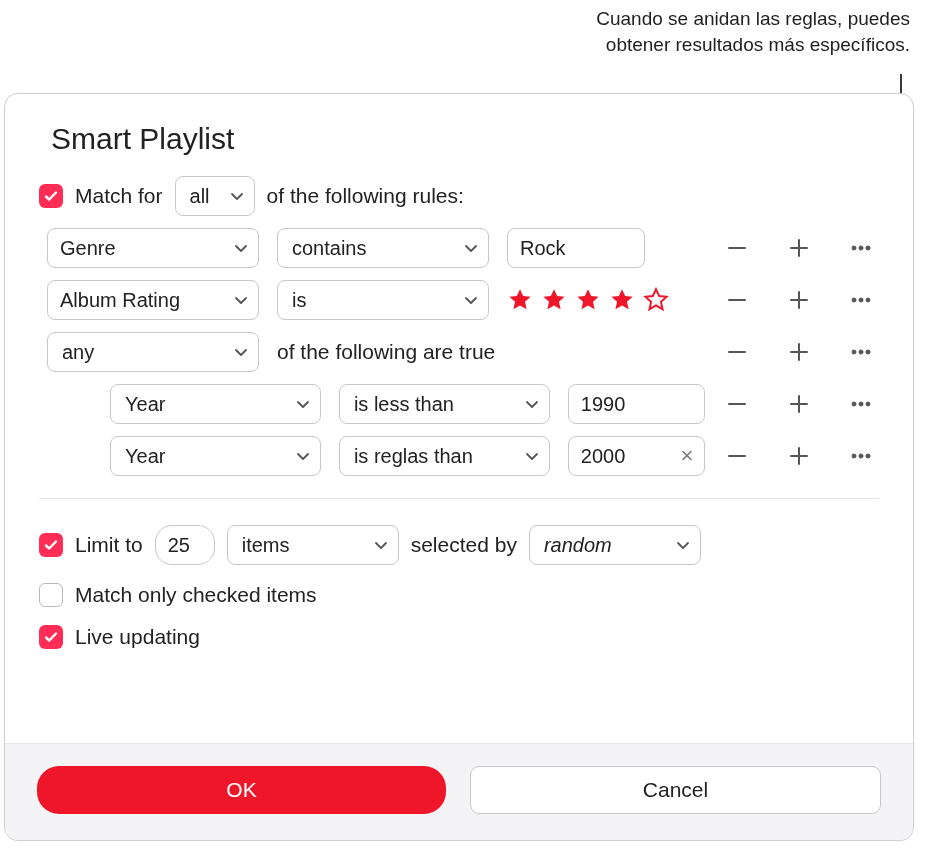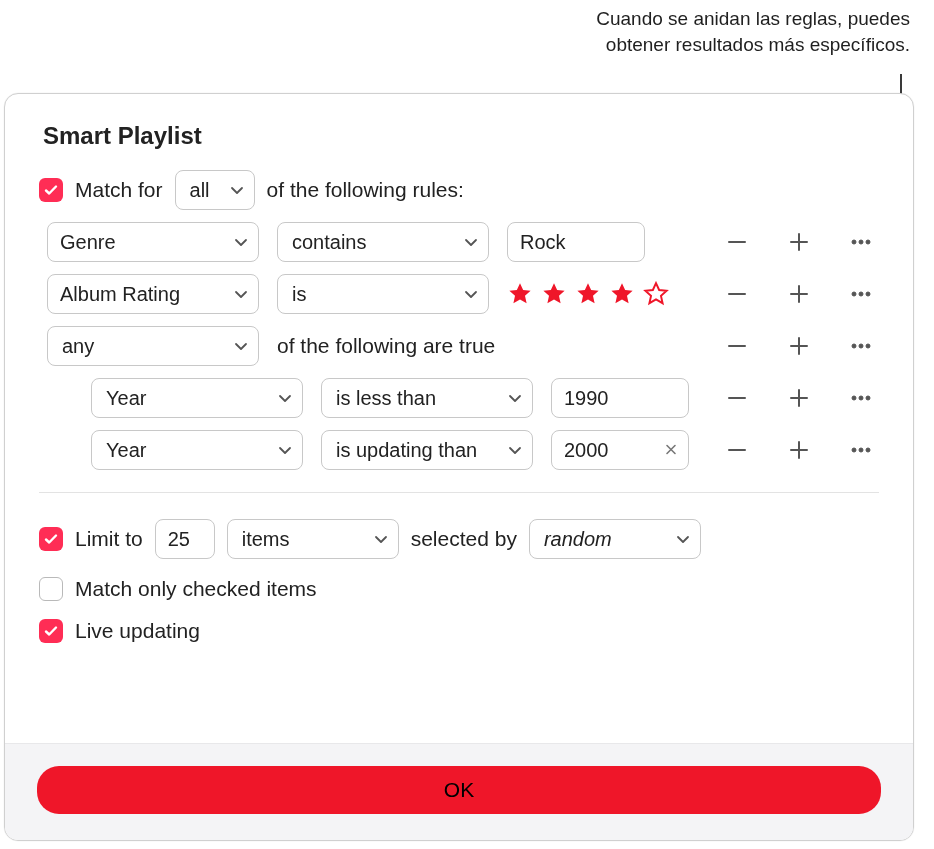--- a/index.html
+++ b/index.html
@@ -62,23 +62,23 @@
     overflow: hidden;
     box-shadow: 0 0 0 0.5px rgba(0,0,0,0.04);
     display: flex;
     flex-direction: column;
   }
   .dialog-body {
     padding: 28px 34px 10px 34px;
     flex: 1 1 auto;
   }
   .title {
-    font-size: 24px;
-    font-weight: 700;
-    margin: 0 0 20px 4px;
+    font-size: 30px;
+    font-weight: 400;
+    margin: 0 0 20px 12px;
   }
 
   
   .match-row, .opt-row {
     display: flex;
     align-items: center;
     gap: 12px;
     font-size: 21px;
     margin-bottom: 12px;
   }
@@ -122,40 +122,40 @@
     position: absolute;
     right: 10px;
     top: 50%;
     transform: translateY(-50%);
     width: 14px; height: 14px;
     color: #555;
   }
   .select.sm { width: 80px; padding-right: 30px; }
   .select.w-attr   { width: 212px; padding-left: 12px; }
   .select.w-op     { width: 212px; }
-  .select.w-attr-n { width: 212px; }
+  .select.w-attr-n { width: 212px; margin-left: 19px; }
   .select.w-op-n   { width: 212px; }
   .select.w-any    { width: 212px; }
   .select.w-units  { width: 172px; }
   .select.w-rand   { width: 172px; font-style: italic; }
 
   
   .input {
     position: relative;
     height: 40px;
     border: 1px solid var(--border);
     border-radius: 8px;
     background: #fff;
     padding: 0 12px;
     font-size: 20px;
     display: inline-flex;
     align-items: center;
   }
   .input.w-val { width: 138px; }
-  .input.w-num { width: 60px; text-align: left; }
+  .input.w-num { width: 60px; text-align: left; border-radius: 17px; }
   .input .clear {
     position: absolute;
     right: 10px; top: 50%; transform: translateY(-50%);
     color: #777;
   }
 
   
   .row-actions {
     margin-left: auto;
     display: flex;
@@ -195,21 +195,21 @@
   }
   .btn {
     flex: 1 1 0;
     height: 48px;
     border-radius: 9px;
     font-size: 21px;
     display: inline-flex;
     align-items: center; justify-content: center;
     cursor: default;
   }
-  .btn.primary { background: var(--accent-red); color: #000000; border-radius: 22px; }
+  .btn.primary { background: var(--accent-red); color: #ffffff; border-radius: 22px; }
   .btn.secondary { background: #fff; color: var(--text); border: 1px solid var(--border); }
 
   .lbl { font-size: 21px; }
 </style>
 </head>
 <body>
 
 <div class="callout">
   <div>Cuando se anidan las reglas, puedes</div>
   <div>obtener resultados más específicos.</div>
@@ -395,21 +395,21 @@
       </div>
 
       <div class="rule-row nested">
         <span class="select w-attr-n">
           <span>Year</span>
           <svg class="chev" viewBox="0 0 14 14">
               <path d="M2 5 L7 10 L12 5" stroke="currentColor" stroke-width="1.8" fill="none" stroke-linecap="round" stroke-linejoin="round"></path>
             </svg>
         </span>
         <span class="select w-op-n">
-          <span>is updating than</span>
+          <span>is reglas than</span>
           <svg class="chev" viewBox="0 0 14 14">
               <path d="M2 5 L7 10 L12 5" stroke="currentColor" stroke-width="1.8" fill="none" stroke-linecap="round" stroke-linejoin="round"></path>
             </svg>
         </span>
         <span class="input w-val">
           <span>2000</span>
           <span class="clear">
             <svg width="14" height="14" viewBox="0 0 14 14">
                 <path d="M3 3 L11 11 M11 3 L3 11" stroke="currentColor" stroke-width="1.6" stroke-linecap="round"></path>
               </svg>
@@ -478,14 +478,17 @@
       </span>
       <span class="lbl">Live updating</span>
     </div>
 
   </div>
 
   <div class="dialog-footer">
     <span class="btn primary">
       <span>OK</span>
     </span>
+    <span class="btn secondary">
+      <span>Cancel</span>
+    </span>
   </div>
 </div>
 
 </body></html>

